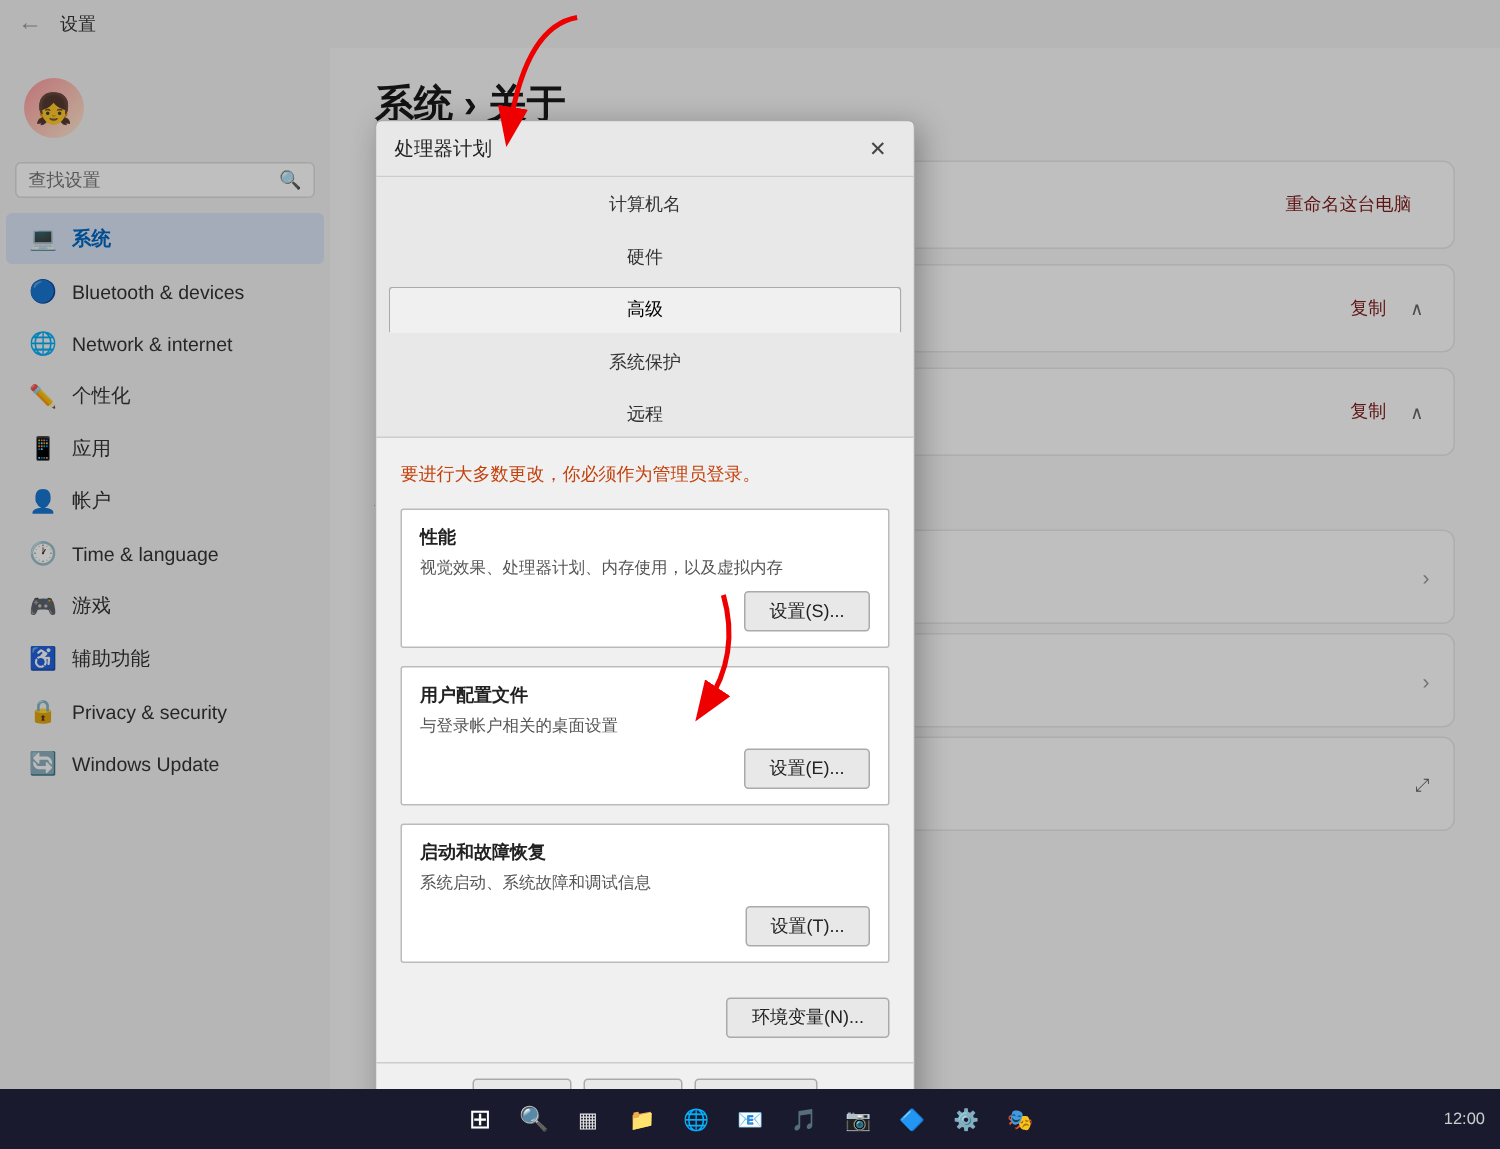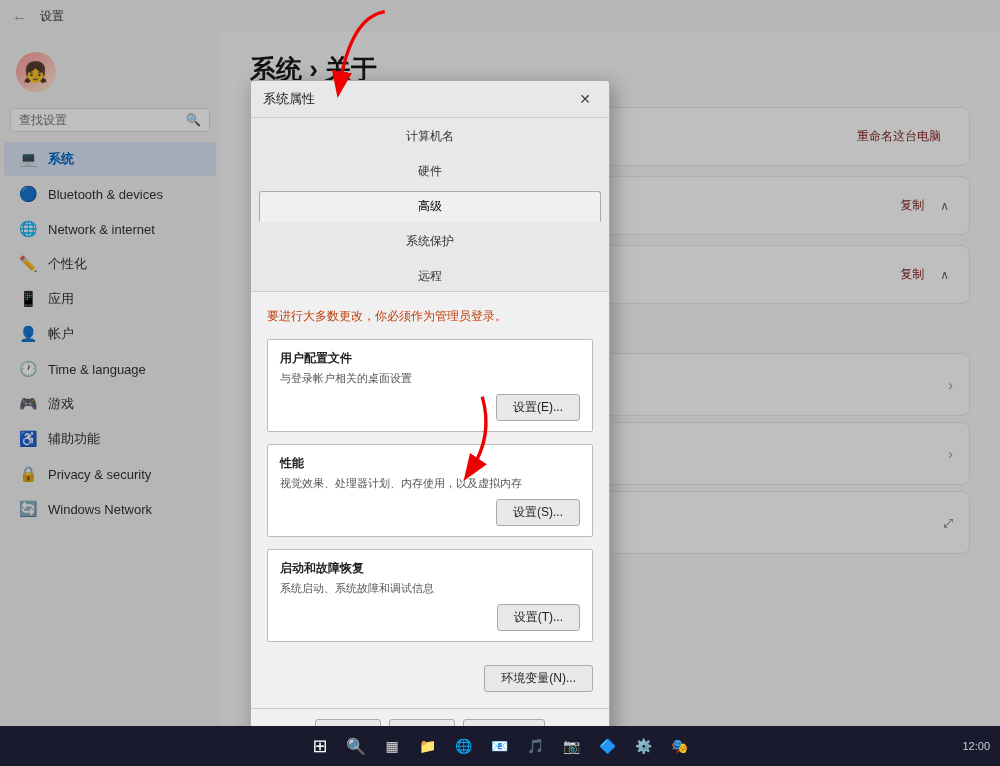--- a/index.html
+++ b/index.html
@@ -439,21 +439,21 @@
         <div class="nav-item">
     <span class="nav-icon">♿</span>
     <span>辅助功能</span>
   </div>
         <div class="nav-item">
     <span class="nav-icon">🔒</span>
     <span>Privacy &amp; security</span>
   </div>
         <div class="nav-item">
     <span class="nav-icon">🔄</span>
-    <span>Windows Network</span>
+    <span>Windows Update</span>
   </div>
       </div>
   </div>
 
   <div class="main-content">
     <div class="page-header">系统 › 关于</div>
 
     <div class="section-card">
       <div class="section-card-header">
         <span class="section-title"></span>
@@ -530,47 +530,47 @@
     <svg viewBox="0 0 60 80" style="position:absolute;top:310px;left:180px;width:80px;height:90px;pointer-events:none;overflow:visible;">
       <defs>
         <marker id="arrowhead2" markerWidth="8" markerHeight="6" refX="4" refY="3" orient="auto">
           <polygon points="0 0, 8 3, 0 6" fill="#e00"></polygon>
         </marker>
       </defs>
       <path d="M 40 5 Q 50 40 30 70" stroke="#e00" stroke-width="3" fill="none" marker-end="url(#arrowhead2)"></path>
     </svg>
 
     <div class="dialog-titlebar">
-      <span class="dialog-title-text">系统属性</span>
+      <span class="dialog-title-text">处理器计划</span>
       <button class="dialog-close">✕</button>
     </div>
 
     <div class="dialog-tabs" id="dialog-tabs-container">
         <button class="dialog-tab">计算机名</button>
         <button class="dialog-tab">硬件</button>
         <button class="dialog-tab active">高级</button>
         <button class="dialog-tab">系统保护</button>
         <button class="dialog-tab">远程</button>
       </div>
 
     <div class="dialog-content">
       <div class="dialog-info-text">要进行大多数更改，你必须作为管理员登录。</div>
       <div id="dialog-groups-container">
           <div class="dialog-group">
+    <div class="dialog-group-title">性能</div>
+    <div class="dialog-group-desc">视觉效果、处理器计划、内存使用，以及虚拟内存</div>
+    <div class="dialog-group-btn">
+      <button class="win-btn">设置(S)...</button>
+    </div>
+  </div>
+          <div class="dialog-group">
     <div class="dialog-group-title">用户配置文件</div>
     <div class="dialog-group-desc">与登录帐户相关的桌面设置</div>
     <div class="dialog-group-btn">
       <button class="win-btn">设置(E)...</button>
-    </div>
-  </div>
-          <div class="dialog-group">
-    <div class="dialog-group-title">性能</div>
-    <div class="dialog-group-desc">视觉效果、处理器计划、内存使用，以及虚拟内存</div>
-    <div class="dialog-group-btn">
-      <button class="win-btn">设置(S)...</button>
     </div>
   </div>
           <div class="dialog-group">
     <div class="dialog-group-title">启动和故障恢复</div>
     <div class="dialog-group-desc">系统启动、系统故障和调试信息</div>
     <div class="dialog-group-btn">
       <button class="win-btn">设置(T)...</button>
     </div>
   </div>
         </div>

